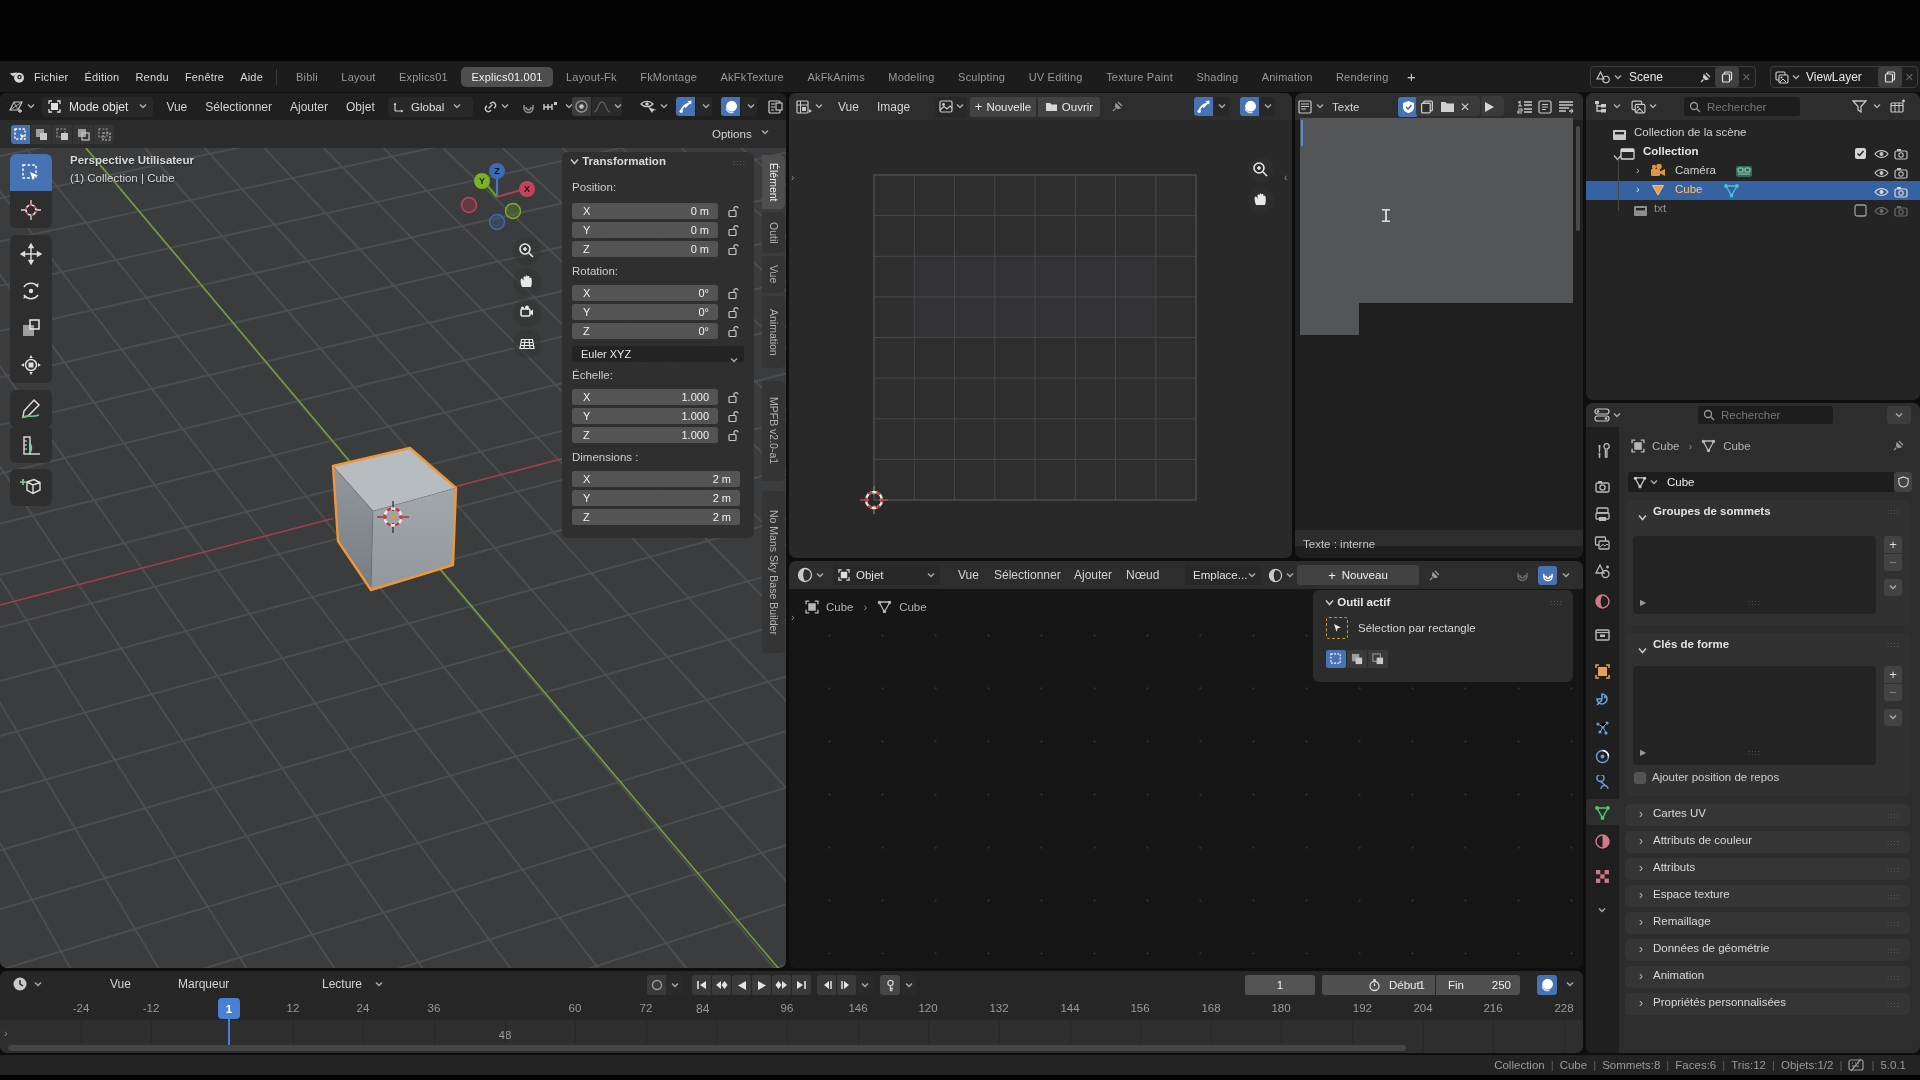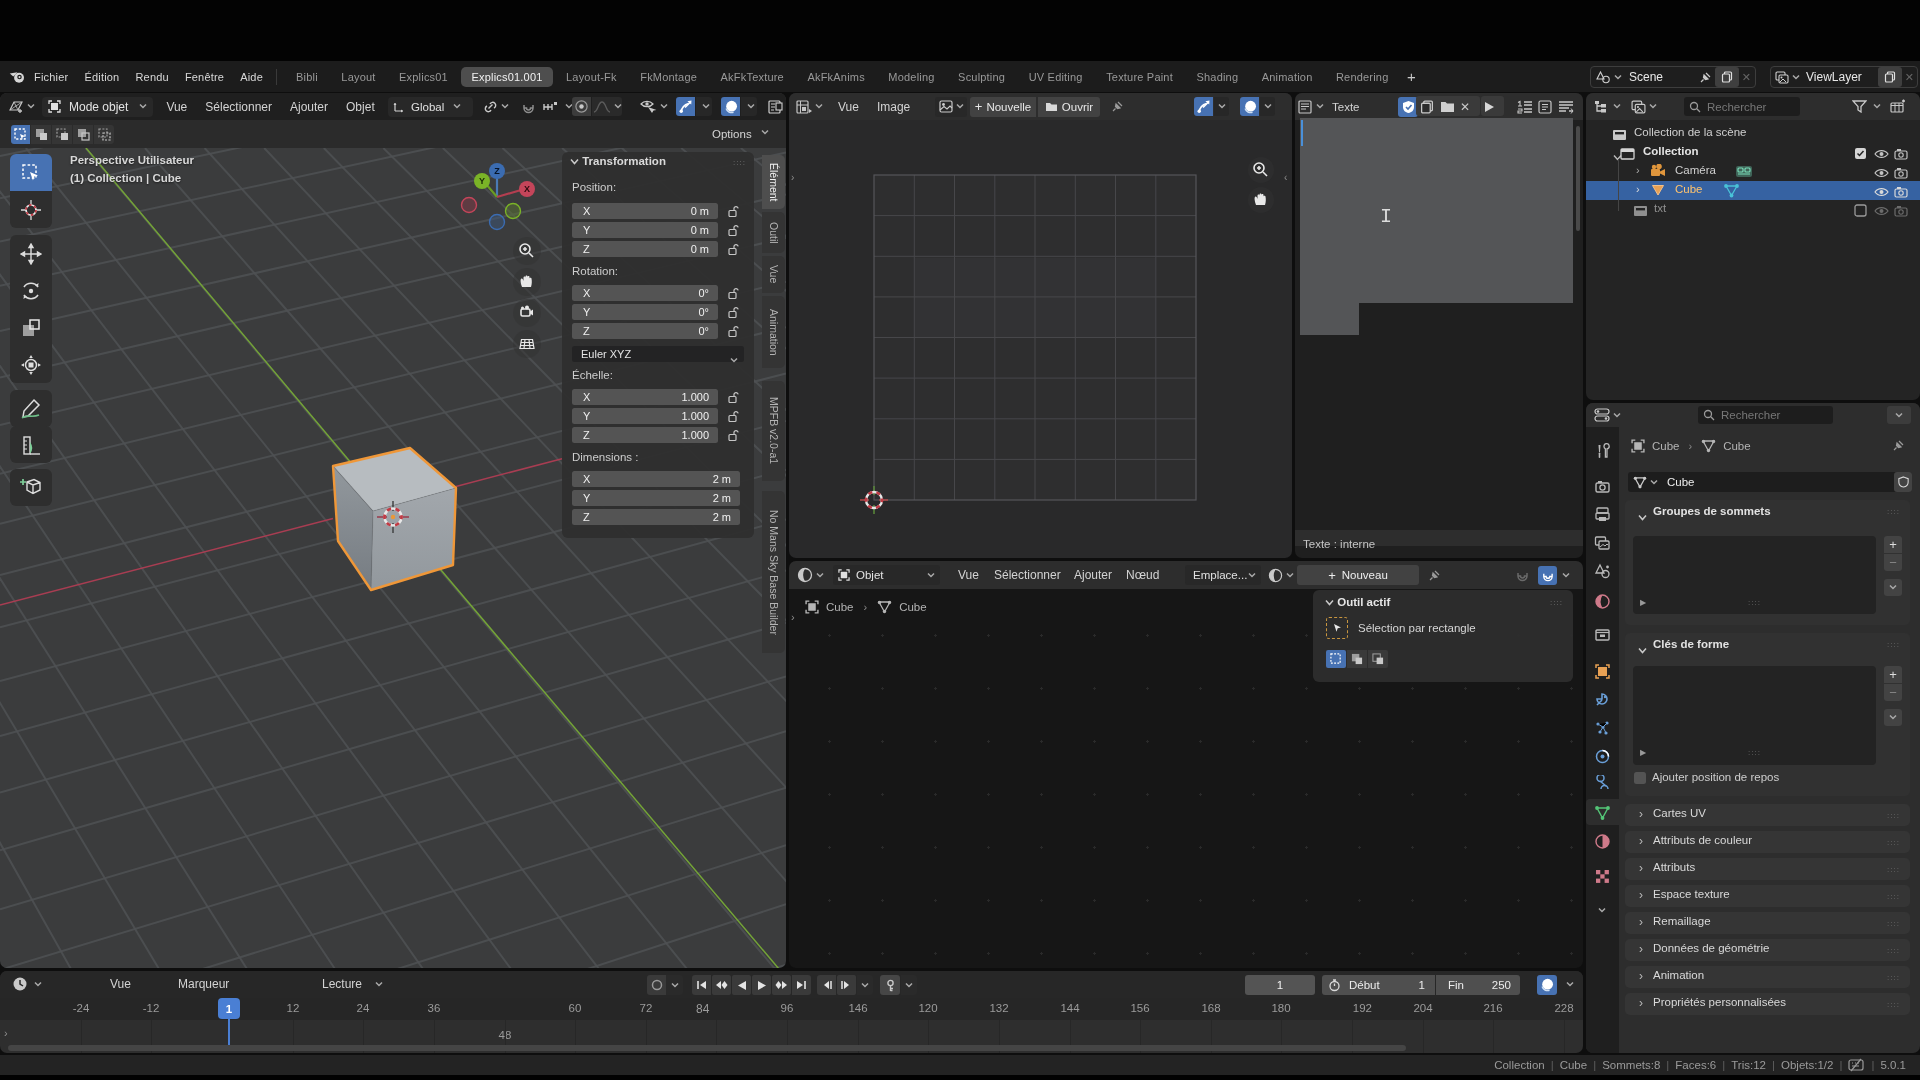--- a/index.html
+++ b/index.html
@@ -364,21 +364,21 @@
             <circle cx="-4.5" cy="-5" r="1.5" fill="#e8e8e8" stroke="none"></circle>
             <circle cx="0" cy="-5.5" r="2" fill="#e8e8e8" stroke="none"></circle>
           </g>
       <g transform="translate(527,196)">
             <path d="M-5.5 -4.5 L5.5 -4.5 L7 4.5 L-7 4.5 Z M-2 -4.5 L-3 4.5 M2 -4.5 L3 4.5 M-6 -1.5 L6 -1.5 M-6.5 1.5 L6.5 1.5" stroke-width="1.2"></path>
           </g>
     </g>
   </svg>
 
   <div style="position:absolute;left:70px;top:61px;color:#d8d8d8;font-size:11.5px;font-weight:bold;text-shadow:0 1px 2px #0008;">Perspective Utilisateur</div>
-  <div style="position:absolute;left:70px;top:79px;color:#d8d8d8;font-size:11.5px;font-weight:bold;text-shadow:0 1px 2px #0008;">(1) Collection | Cube</div>
+  <div style="position:absolute;left:70px;top:79px;color:#d8d8d8;font-size:11.5px;font-weight:normal;text-shadow:0 1px 2px #0008;">(1) Collection | Cube</div>
 
   <div id="vtools" style="position:absolute;left:10px;top:61px;width:42px;">
    <div style="position:absolute;top:0;width:42px;height:37px;background:#4772b3;border-radius:6px 6px 0 0;" class="ico">
           <svg width="20" height="20" viewBox="0 0 20 20">
             <rect x="2" y="2" width="13" height="13" fill="none" stroke="#fff" stroke-width="1.5" stroke-dasharray="2.6 2"></rect>
             <path d="M9 9 L17 12.5 L13.2 13.6 L12 17.5 Z" fill="#fff"></path>
           </svg>
         </div>
    <div style="position:absolute;top:37px;width:42px;height:37px;background:#2e2e2e;border-radius:0 0 6px 6px;" class="ico">
           <svg width="22" height="22" viewBox="0 0 22 22">
@@ -1270,21 +1270,21 @@
             <circle cx="6.5" cy="4" r="2.6" fill="none" stroke="#c9c9c9" stroke-width="1.4"></circle>
             <path d="M6.5 6.6 L6.5 12 M6.5 9.5 L9 9.5 M6.5 11.5 L8.5 11.5" stroke="#c9c9c9" stroke-width="1.4" fill="none"></path>
           </svg>
         </span>
         <span style="position:absolute;left:901px;top:4px;width:16px;height:20px;background:#2a2a2a;border-radius:0 3px 3px 0;" class="ico">
           <span class="v" style="margin:0"><svg width="8" height="6" viewBox="0 0 8 6">
               <path d="M1 1.5 L4 4.5 L7 1.5" stroke="#a9a9a9" stroke-width="1.5" fill="none"></path>
             </svg></span>
         </span>
    <span style="position:absolute;left:1245px;top:4px;width:70px;height:20px;background:#545454;border-radius:3px;color:#f2f2f2;font-size:11.5px;" class="ico">1</span>
-   <span style="position:absolute;left:1322px;top:4px;width:113px;height:20px;background:#4f4f4f;border-radius:3px 0 0 3px;display:inline-flex;align-items:center;">
+   <span style="position:absolute;left:1322px;top:4px;width:113px;height:20px;background:#4f4f4f;border-radius:3px 0 0 3px;display:inline-flex;align-items:center;padding-left:40px;">
      <svg width="13" height="13" viewBox="0 0 13 13" style="margin-left:6px">
             <circle cx="6.5" cy="7" r="4.5" fill="none" stroke="#d9d9d9" stroke-width="1.3"></circle>
             <path d="M6.5 4.5 L6.5 7 M5 1 L8 1 M6.5 1 L6.5 2.5" stroke="#d9d9d9" stroke-width="1.3"></path>
           </svg>
      <span style="color:#ececec;font-size:11.5px;margin-left:8px;">Début</span>
           <span style="color:#ececec;font-size:11.5px;position:absolute;right:10px;">1</span>
         </span>
    <span style="position:absolute;left:1436px;top:4px;width:84px;height:20px;background:#4f4f4f;border-radius:0 3px 3px 0;display:inline-flex;align-items:center;">
      <span style="color:#ececec;font-size:11.5px;margin-left:12px;">Fin</span>
           <span style="color:#ececec;font-size:11.5px;position:absolute;right:9px;">250</span>

